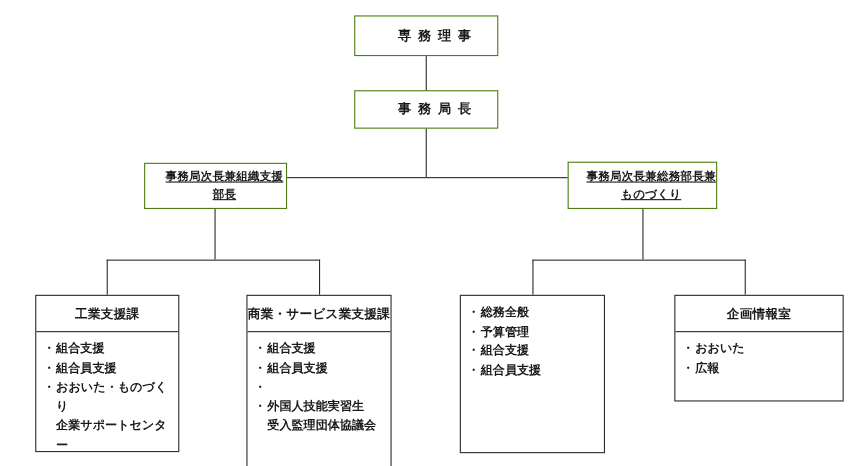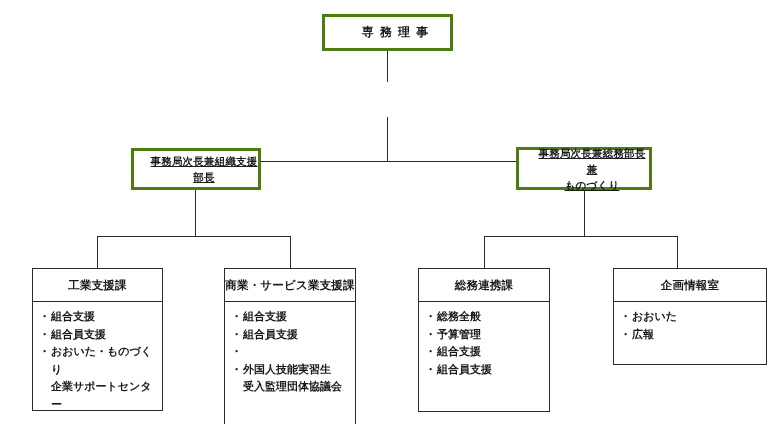--- a/index.html
+++ b/index.html
@@ -12,21 +12,21 @@
     position: relative;
     width: 775px;
     height: 424px;
     background: #ffffff;
     overflow: hidden;
   }
   
   .node {
     position: absolute;
     background: #ffffff;
-    border: 3px solid #4d7c0f;
+    border: 1px solid #4d7c0f;
     display: flex;
     align-items: center;
     justify-content: center;
     text-align: center;
     font-weight: bold;
     white-space: pre-line;
     padding-left: 16px;
   }
   .node-top {
     font-size: 12px;
@@ -78,20 +78,21 @@
     white-space: pre-line;
   }
 </style>
 </head>
 <body>
 
 <div class="canvas">
 
   <div class="node node-top" style="left:322px; top:14px; width:131px; height:37px;">専 務 理 事</div>
 
+  <div class="node node-top" style="left:322px; top:82px; width:131px; height:35px;">事 務 局 長</div>
 
   <div class="node node-branch" style="left:131px; top:148px; width:130px; height:42px;">事務局次長兼組織支援部長</div>
 
   <div class="node node-branch" style="left:516px; top:147px; width:136px; height:43px;">事務局次長兼総務部長兼
 ものづくり</div>
 
   <div class="line" style="left:387px; top:51px;  width:1px;   height:31px;"></div>
   <div class="line" style="left:387px; top:117px; width:1px;   height:44px;"></div>
   <div class="line" style="left:261px; top:161px; width:255px; height:1px;"></div>
   <div class="line" style="left:195px; top:190px; width:1px;   height:46px;"></div>
@@ -138,21 +139,20 @@
       </li>
       <li>
         <span class="bullet">・</span>
         <span class="item-text">外国人技能実習生
 受入監理団体協議会</span>
       </li>
     </ul>
   </div>
 
   <div class="dept" style="left:418px; top:268px; width:132px; height:144px;">
-    <div class="dept-header">総務連携課</div>
     <ul class="dept-items">
       <li>
         <span class="bullet">・</span>
         <span class="item-text">総務全般</span>
       </li>
       <li>
         <span class="bullet">・</span>
         <span class="item-text">予算管理</span>
       </li>
       <li>

